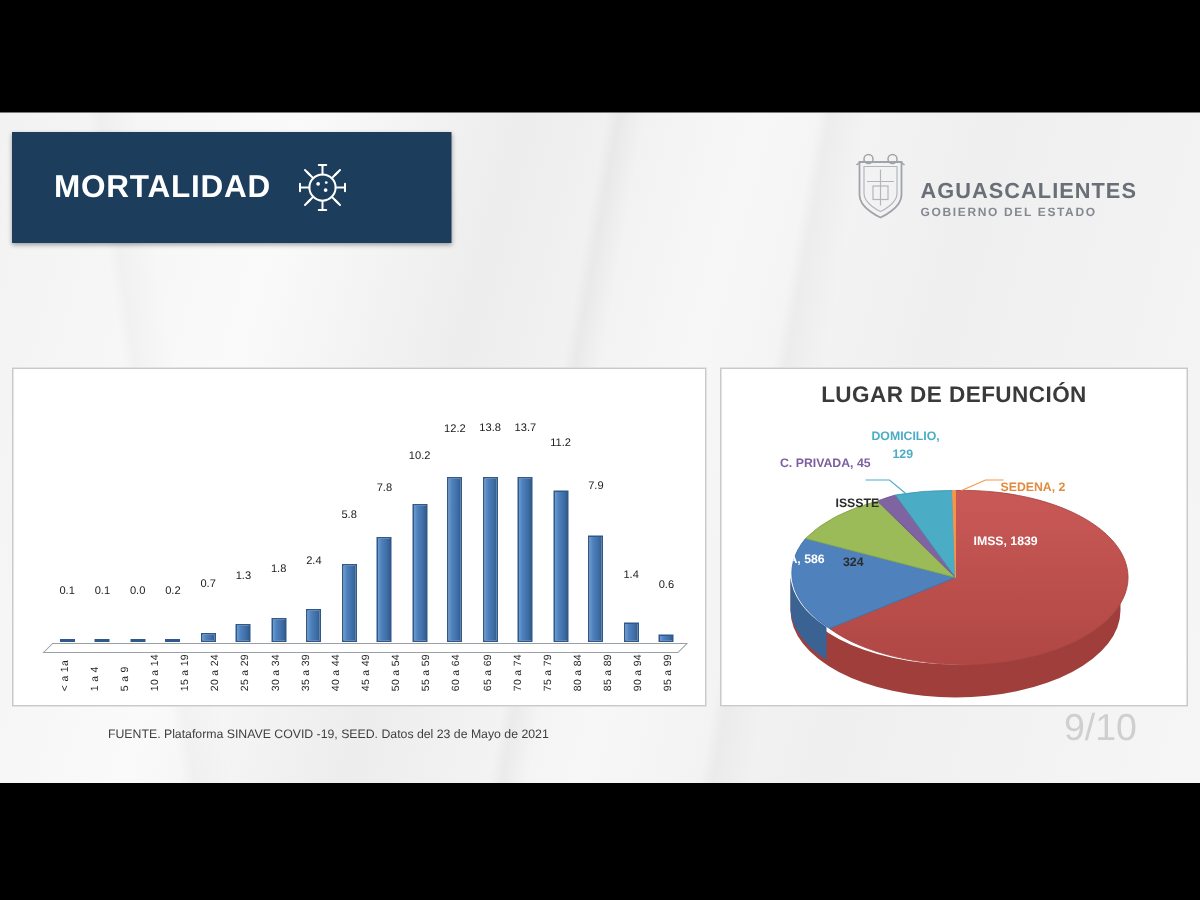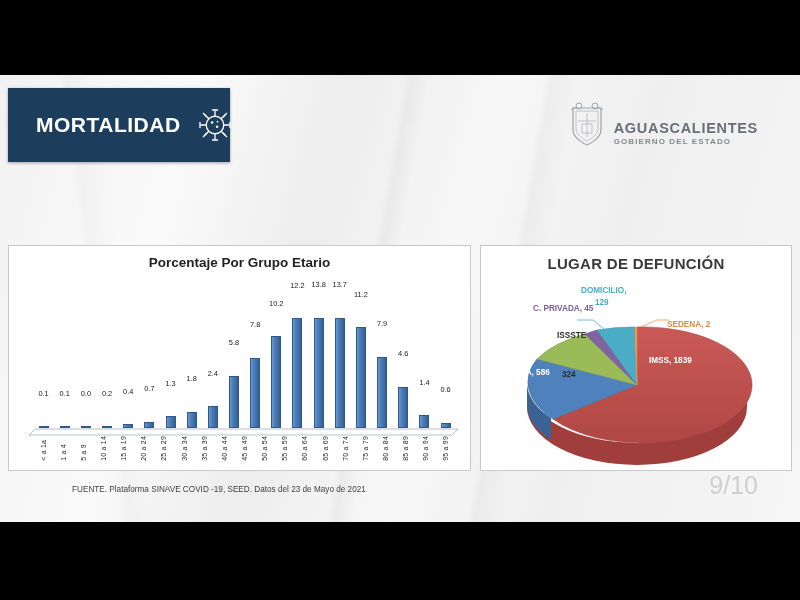--- a/index.html
+++ b/index.html
@@ -15,21 +15,21 @@
     content:"";position:absolute;inset:0;
     background:
       linear-gradient(100deg,rgba(0,0,0,0) 46%,rgba(0,0,0,.035) 47%,rgba(0,0,0,0) 49%),
       linear-gradient(100deg,rgba(0,0,0,0) 62%,rgba(0,0,0,.03) 63%,rgba(0,0,0,0) 66%),
       linear-gradient(82deg,rgba(0,0,0,0) 14%,rgba(0,0,0,.025) 15%,rgba(0,0,0,0) 18%);
     pointer-events:none;
   }
 
   
   #title-banner{
-    position:absolute;left:8px;top:13px;width:222px;height:74px;
+    position:absolute;left:8px;top:13px;width:293px;height:74px;
     background:#1c3d5c;display:flex;align-items:center;gap:14px;
     padding-left:28px;box-sizing:border-box;
     box-shadow:0 1px 3px rgba(0,0,0,.35);
   }
   #title-banner .tx{
     color:#ffffff;font-size:21px;font-weight:bold;letter-spacing:.5px;
     font-family:"Liberation Sans",sans-serif;
   }
   .virus{width:40px;height:40px;display:block;}
 
@@ -143,44 +143,39 @@
         <path d="M2 8c2-2 4-3 6-2M34 8c-2-2-4-3-6-2" stroke="#6e737a" stroke-width="1" fill="none"></path>
       </svg>
     </span>
     <span class="words">
       <div class="l1">AGUASCALIENTES</div>
       <div class="l2">GOBIERNO DEL ESTADO</div>
     </span>
   </div>
 
   <div class="panel" id="bar-panel">
-    <div class="chart-title" id="bar-title">Porcentaje Por Grupo Etario</div>
     <div id="plot">
       <div id="bars">
           <div class="bcell">
             <div class="bval">0.1</div>
             <div class="bcol" style="height: 2px;"></div>
           </div>
           <div class="bcell">
             <div class="bval">0.1</div>
             <div class="bcol" style="height: 2px;"></div>
           </div>
           <div class="bcell">
             <div class="bval">0.0</div>
             <div class="bcol" style="height: 2px;"></div>
           </div>
           <div class="bcell">
             <div class="bval">0.2</div>
             <div class="bcol" style="height: 2px;"></div>
           </div>
           <div class="bcell">
-            <div class="bval">0.4</div>
-            <div class="bcol" style="height: 3.6px;"></div>
-          </div>
-          <div class="bcell">
             <div class="bval">0.7</div>
             <div class="bcol" style="height: 6.3px;"></div>
           </div>
           <div class="bcell">
             <div class="bval">1.3</div>
             <div class="bcol" style="height: 11.7px;"></div>
           </div>
           <div class="bcell">
             <div class="bval">1.8</div>
             <div class="bcol" style="height: 16.2px;"></div>
@@ -213,24 +208,20 @@
             <div class="bval">13.7</div>
             <div class="bcol" style="height: 123.3px;"></div>
           </div>
           <div class="bcell">
             <div class="bval">11.2</div>
             <div class="bcol" style="height: 100.8px;"></div>
           </div>
           <div class="bcell">
             <div class="bval">7.9</div>
             <div class="bcol" style="height: 71.1px;"></div>
-          </div>
-          <div class="bcell">
-            <div class="bval">4.6</div>
-            <div class="bcol" style="height: 41.4px;"></div>
           </div>
           <div class="bcell">
             <div class="bval">1.4</div>
             <div class="bcol" style="height: 12.6px;"></div>
           </div>
           <div class="bcell">
             <div class="bval">0.6</div>
             <div class="bcol" style="height: 5.4px;"></div>
           </div>
         </div>
@@ -331,21 +322,21 @@
         <path d="M156 109 L104 58 A110 58 0 0 1 116 54 Z" fill="#8064a2" stroke="#6f5590" stroke-width="0.6"></path>
 
         <path d="M156 109 L116 54 A110 58 0 0 1 154 51 Z" fill="#4bacc6" stroke="#3e97b0" stroke-width="0.6"></path>
 
         <path d="M156 109 L154 51 L156 51 Z" fill="#f79646" stroke="#f79646" stroke-width="0.6"></path>
 
         <path d="M124 54 L112 44 L96 44" fill="none" stroke="#4bacc6" stroke-width="0.8"></path>
         <path d="M160 51 L176 44 L188 44" fill="none" stroke="#f79646" stroke-width="0.8"></path>
       </svg>
 
-      <span class="plab" style="left:25px;top:28px;color:#7c609e;padding-left:27px;">C. PRIVADA, 45</span>
+      <span class="plab" style="left:12px;top:28px;color:#7c609e;padding-left:27px;">C. PRIVADA, 45</span>
       <span class="plab" style="left:100px;top:10px;color:#4bacc6;">DOMICILIO,</span>
       <span class="plab" style="left:114px;top:22px;color:#4bacc6;">129</span>
       <span class="plab" style="left:186px;top:44px;color:#e08b3e;">SEDENA, 2</span>
       <span class="plab" style="left:76px;top:55px;color:#2b2b2b;">ISSSTE</span>
       <span class="plab" style="left:81px;top:65px;color:#2b2b2b;margin-top:29px;">324</span>
       <span class="plab" style="left:26px;top:92px;color:#ffffff;">ISSEA, 586</span>
       <span class="plab" style="left:168px;top:80px;color:#ffffff;">IMSS, 1839</span>
     </div>
   </div>
 

